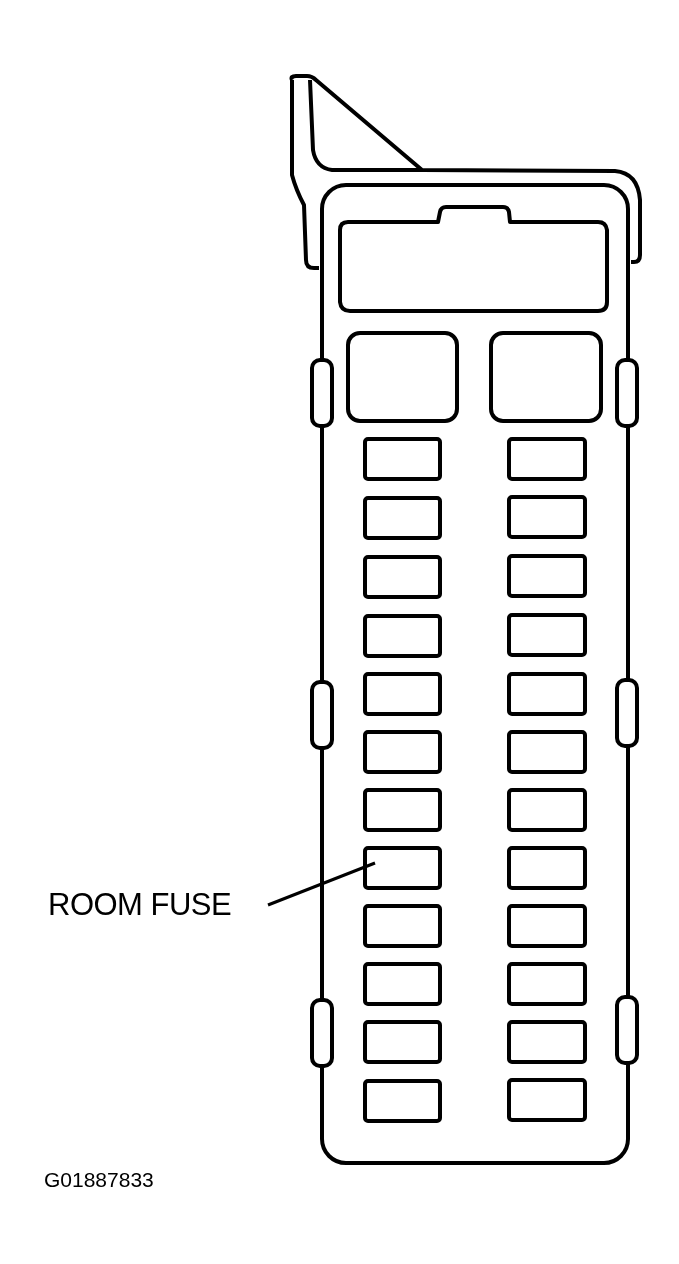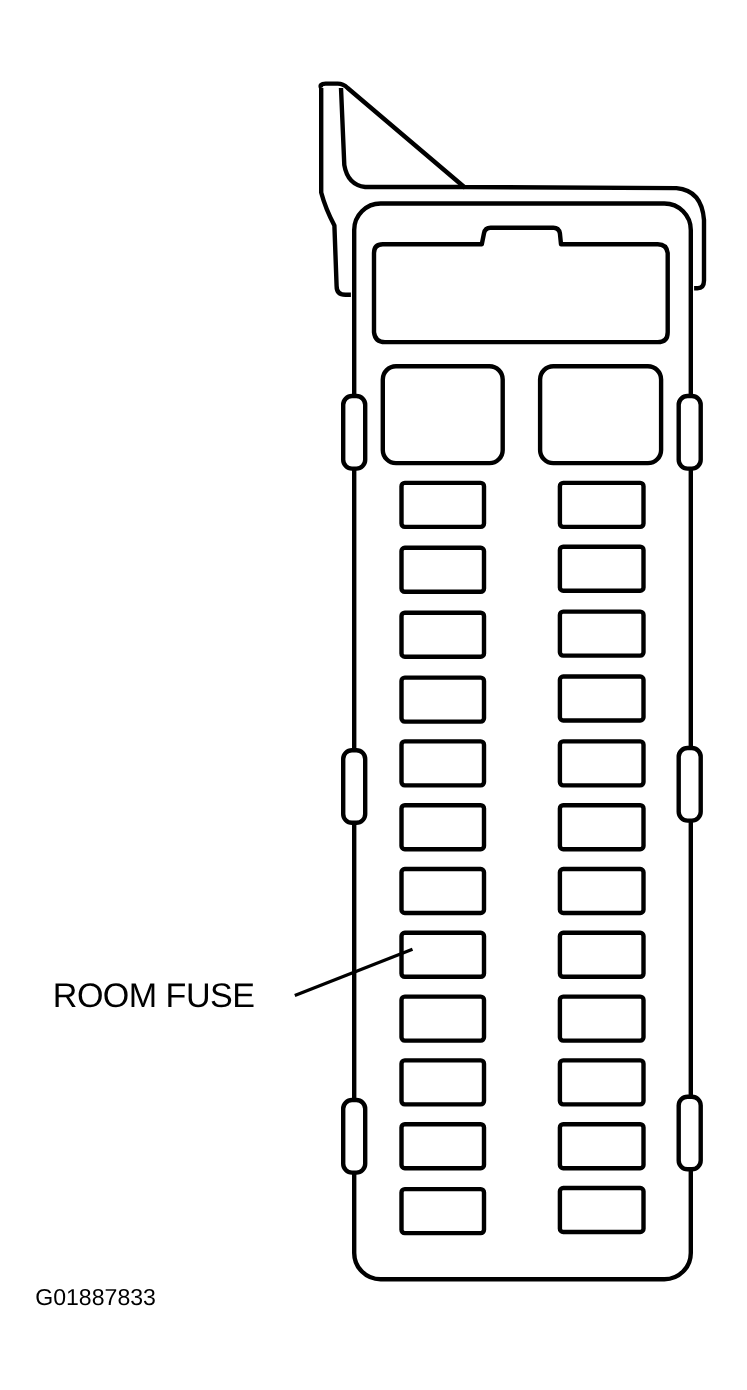--- a/index.html
+++ b/index.html
@@ -1,20 +1,20 @@
 <!DOCTYPE html>
 <html><head>
 <meta charset="utf-8">
 <style>
   html, body { margin: 0; padding: 0; background: #ffffff; }
   body { width: 679px; height: 1264px; position: relative; overflow: hidden; font-family: "Liberation Sans", sans-serif; }
   svg { position: absolute; left: 0; top: 0; }
   .lbl { position: absolute; color: #000; font-family: "Liberation Sans", sans-serif; white-space: nowrap; }
   .callout { left: 36px; top: 887px; font-size: 31px; letter-spacing: -0.5px; margin-left: 12px; }
-  .figid { left: 32px; top: 1168px; font-size: 21px; }
+  .figid { left: 44px; top: 1168px; font-size: 21px; }
 </style>
 </head>
 <body>
 
 <svg width="679" height="1264" viewBox="0 0 679 1264" xmlns="http://www.w3.org/2000/svg" fill="none" stroke="#000" stroke-width="4" stroke-linejoin="round">
 
   <g>
     <path d="M292,80 Q290,76 296,76 L307,76 Q312,76 316,80 L422,170 L615,171 Q638,173 640,200 L640,255 Q640,262 634,262 L631,262"></path>
     <path d="M310,80 L313,150 Q316,168 332,170 L422,170"></path>
     <path d="M292,80 L292,175 Q296,190 304,205 L306,260 Q306,268 314,268 L319,268"></path>

